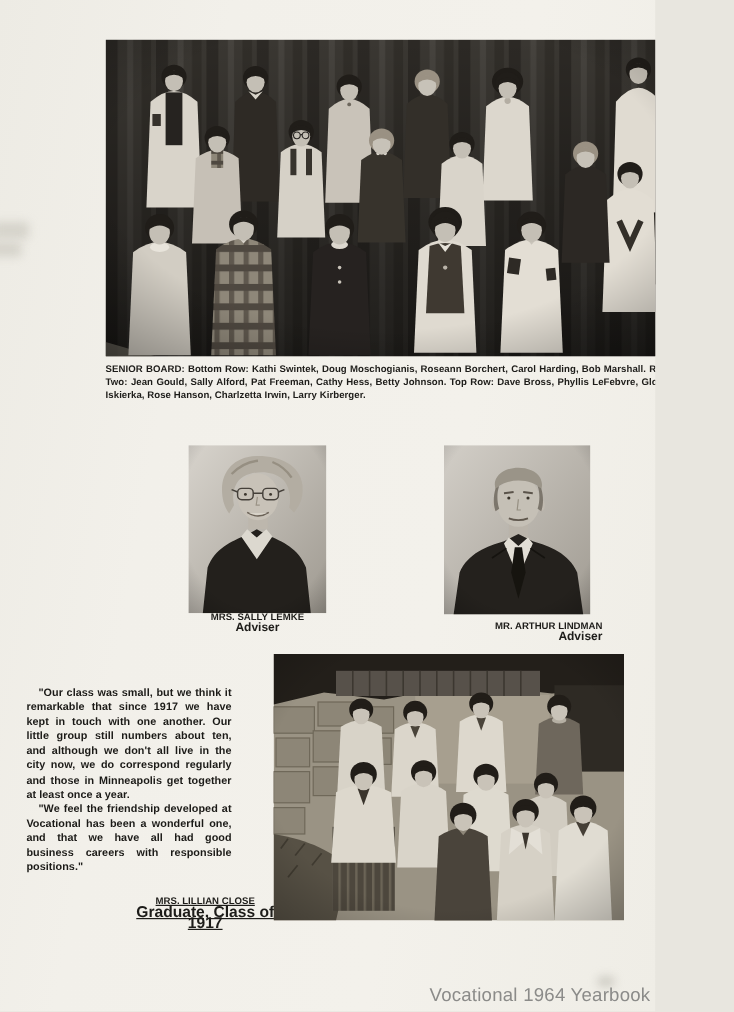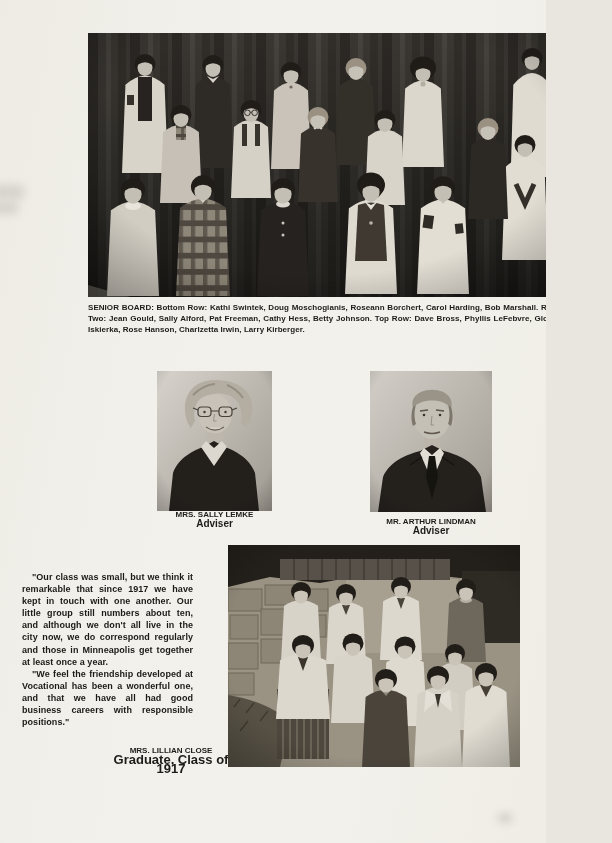--- a/index.html
+++ b/index.html
@@ -39,39 +39,39 @@
     left: 88px; top: 302px; width: 470px;
     font-size: 8px; line-height: 11px;
     text-align: justify;
     letter-spacing: 0.05px;
   }
   .portrait-caption {
     text-align: center;
     font-size: 8px; line-height: 9px;
   }
   #lemke-caption   { left: 147px; top: 510px; width: 135px; }
-  #lindman-caption { left: 360px; top: 517px; width: 142px; }
+  #lindman-caption { left: 360px; top: 517px; width: 142px; text-align: right; }
   .portrait-caption .sub { font-size: 10px; font-weight: 700; }
 
   #quote-block {
     position: absolute;
     left: 22px; top: 571px; width: 171px;
     color: #1b1a17;
     font-size: 9px; line-height: 12.1px;
     font-weight: 700;
     text-align: justify;
     letter-spacing: 0.05px;
   }
   #quote-block p { text-indent: 10px; margin: 0; }
 
   #attribution {
     position: absolute;
     left: 105px; top: 746px; width: 132px;
     text-align: center;
-    font-size: 8px; line-height: 9px;
+    font-size: 8px; line-height: 9px; text-decoration: underline;
   }
   .sub-line { font-size: 13px; }
 
   #watermark {
     position: absolute;
     right: 4px; top: 821px;
     font-size: 15.5px;
     font-weight: 400;
     color: #8b8b89;
     letter-spacing: 0.2px;
@@ -418,14 +418,15 @@
       <g transform="translate(258,130)">
         <use href="#s4bod" fill="#e0dcd2" transform="scale(1.2,1.55)"></use>
         <path d="M-6,10 L0,22 L6,10 Z" fill="#453f36"></path>
         <use href="#s4hd" transform="scale(1.1)"></use>
       </g>
 
       <rect width="292" height="222" fill="url(#s4vig)"></rect>
     </svg>
   </figure>
 
+  <div id="watermark">Vocational 1964 Yearbook</div>
 
 </div>
 
 </body></html>

